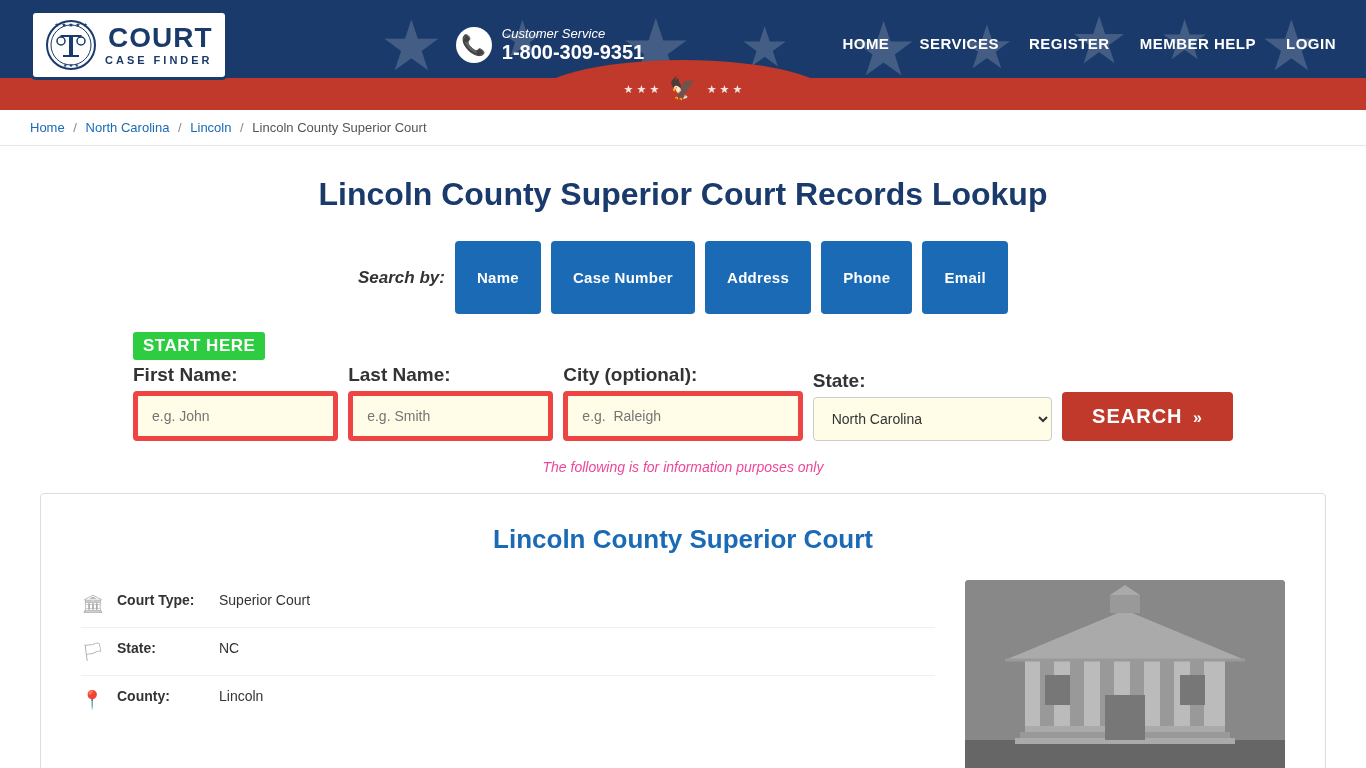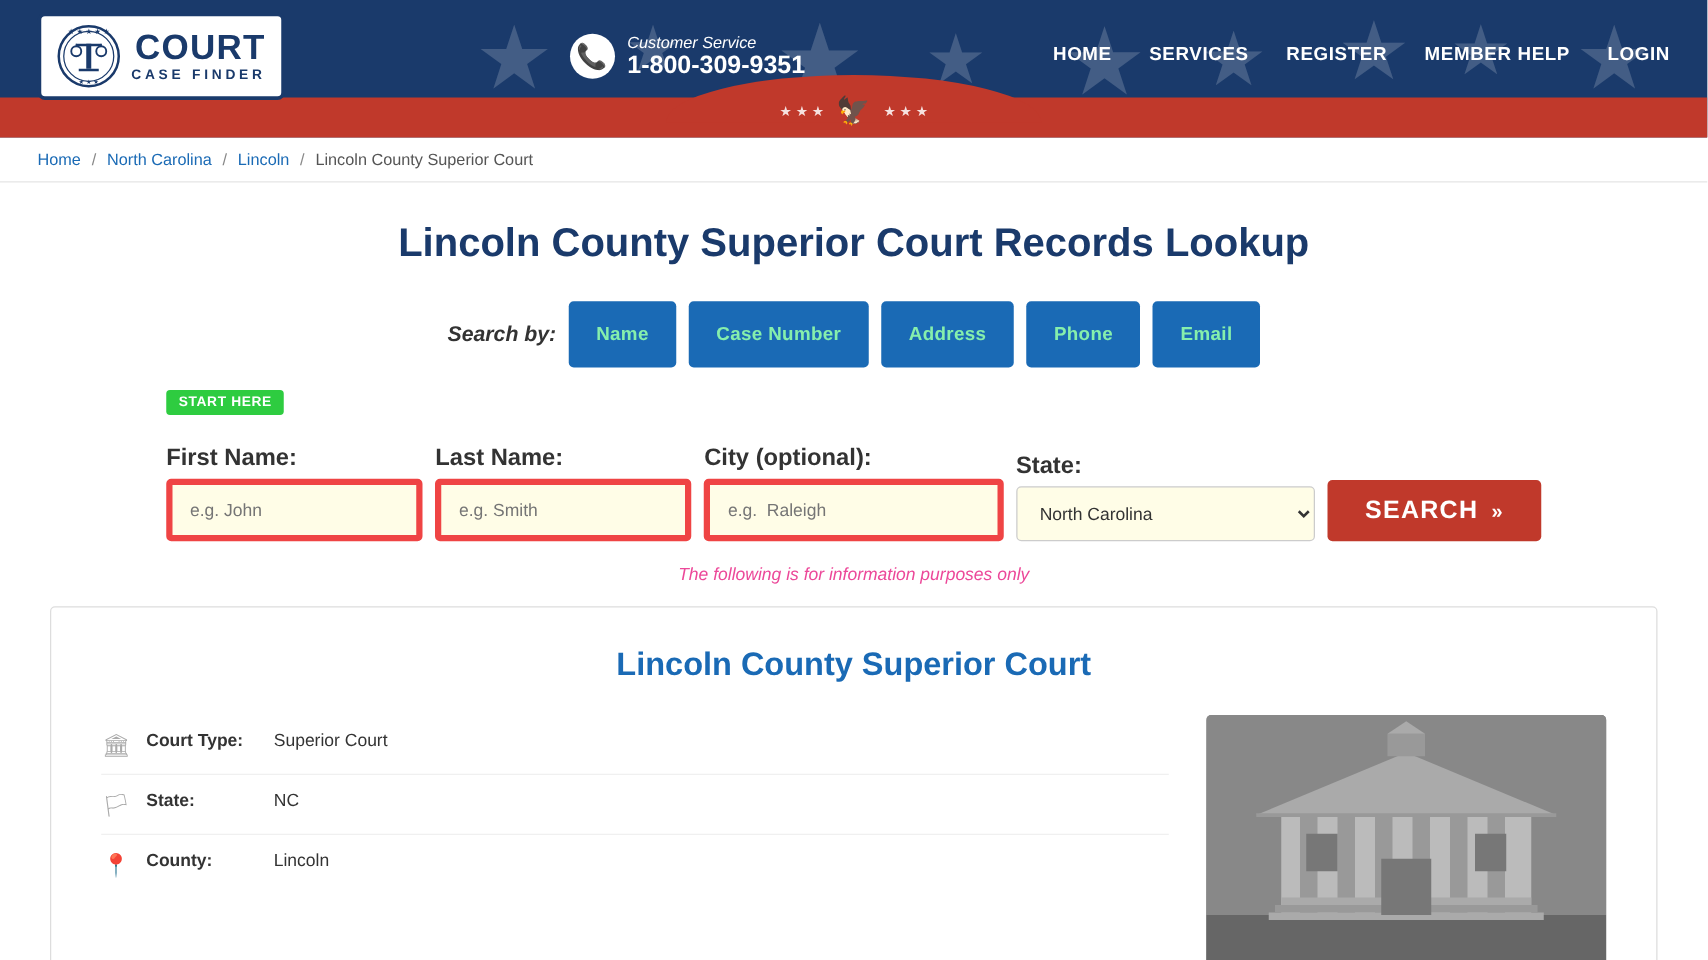--- a/index.html
+++ b/index.html
@@ -197,48 +197,48 @@
       gap: 10px;
       margin-bottom: 18px;
     }
     .search-by-label {
       font-size: 17px;
       font-style: italic;
       font-weight: bold;
       color: #333;
     }
     .search-tab {
-      padding: 18px 22px;
+      padding: 28px 22px;
       border: none;
       border-radius: 4px;
       font-size: 15px;
       font-weight: bold;
       cursor: pointer;
-      color: #86efac;
+      color: #ffffff;
       background: #1a6ab5;
       letter-spacing: 0.3px;
     }
     .search-tab.active {
       background: #1a6ab5;
     }
 
     
     .search-form-area {
       max-width: 1100px;
       margin: 0 auto;
     }
     .start-here-badge {
       display: inline-block;
       background: #2ecc40;
       color: #fff;
-      font-size: 11px;
+      font-size: 17px;
       font-weight: bold;
       padding: 4px 10px;
       border-radius: 3px;
-      margin-bottom: 24px;
+      margin-bottom: 4px;
       letter-spacing: 0.5px;
     }
     .form-row {
       display: flex;
       gap: 10px;
       align-items: flex-end;
     }
     .form-group {
       display: flex;
       flex-direction: column;

